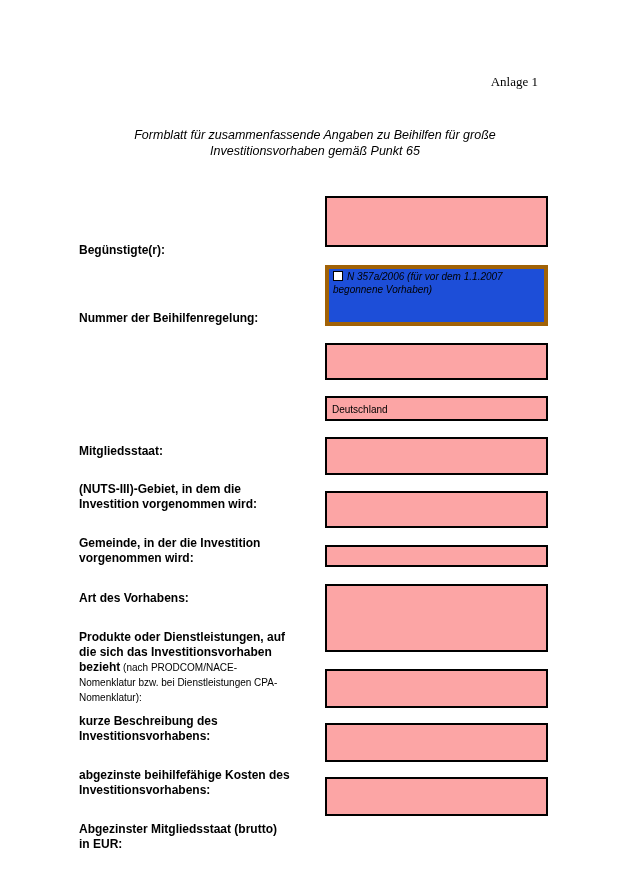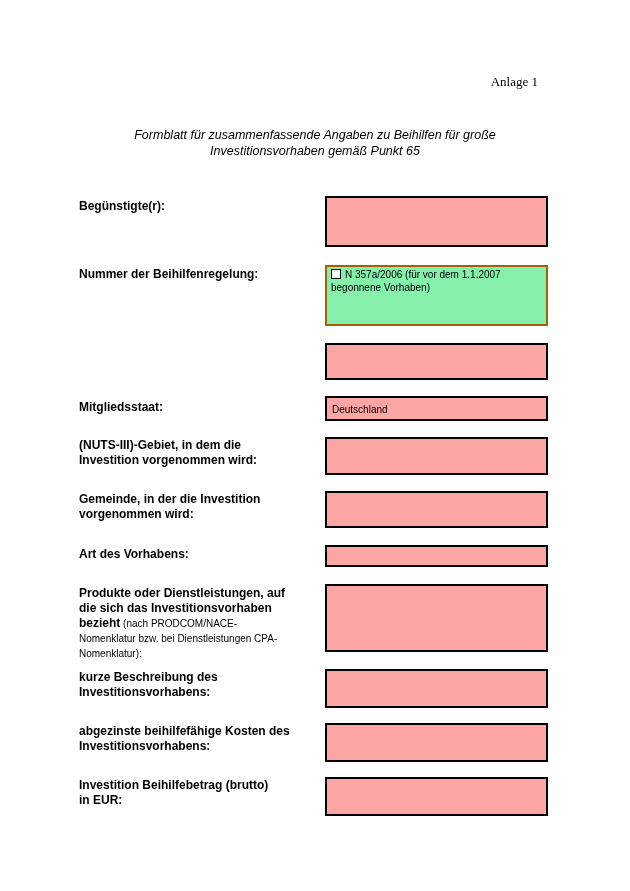--- a/index.html
+++ b/index.html
@@ -22,41 +22,42 @@
     margin:0;
     text-align:center;
     font-size:12.5px; font-weight:normal; font-style:italic;
     line-height:16px;
     white-space:pre-line;
   }
   .label {
     position:absolute; left:79px; width:244px;
     font-size:12px; font-weight:bold; line-height:15px;
     white-space:pre-line;
+    margin-top:44px;
   }
   .label .small {
     font-size:10px; font-weight:normal; line-height:13px;
     white-space:pre-line;
   }
   .box {
     position:absolute; left:325px; width:223px;
     border:2px solid #000;
     box-sizing:border-box;
     background:#fca5a5;
     display:flex; align-items:flex-end;
     padding:2px 5px 3px 5px;
   }
   .box .val { font-size:10px; line-height:12px; }
   .cbbox {
     position:absolute; left:325px; width:223px;
-    border:2px solid #a16207;
+    border:4px solid #a16207;
     box-sizing:border-box;
-    background:#86efac;
+    background:#1d4ed8;
     padding:2px 4px;
-    font-size:10px; line-height:12.5px;
+    font-size:10px; line-height:12.5px;font-style:italic;
   }
   .opt-label { white-space:pre-line; }
   .cb {
     display:inline-block;
     width:8px; height:8px;
     border:1px solid #000;
     margin-right:4px;
     vertical-align:-1px;
     background:#fff;
   }
@@ -124,19 +125,19 @@
   <div class="box" style="top:669px;height:39px">
     <span class="val"></span>
   </div>
 
   <div class="label" style="top:724px">abgezinste beihilfefähige Kosten des
 Investitionsvorhabens:</div>
   <div class="box" style="top:723px;height:39px">
     <span class="val"></span>
   </div>
 
-  <div class="label" style="top:778px">Investition Beihilfebetrag (brutto)
+  <div class="label" style="top:778px">Abgezinster Mitgliedsstaat (brutto)
 in EUR:</div>
   <div class="box" style="top:777px;height:39px">
     <span class="val"></span>
   </div>
 
 </div>
 
 </body></html>

